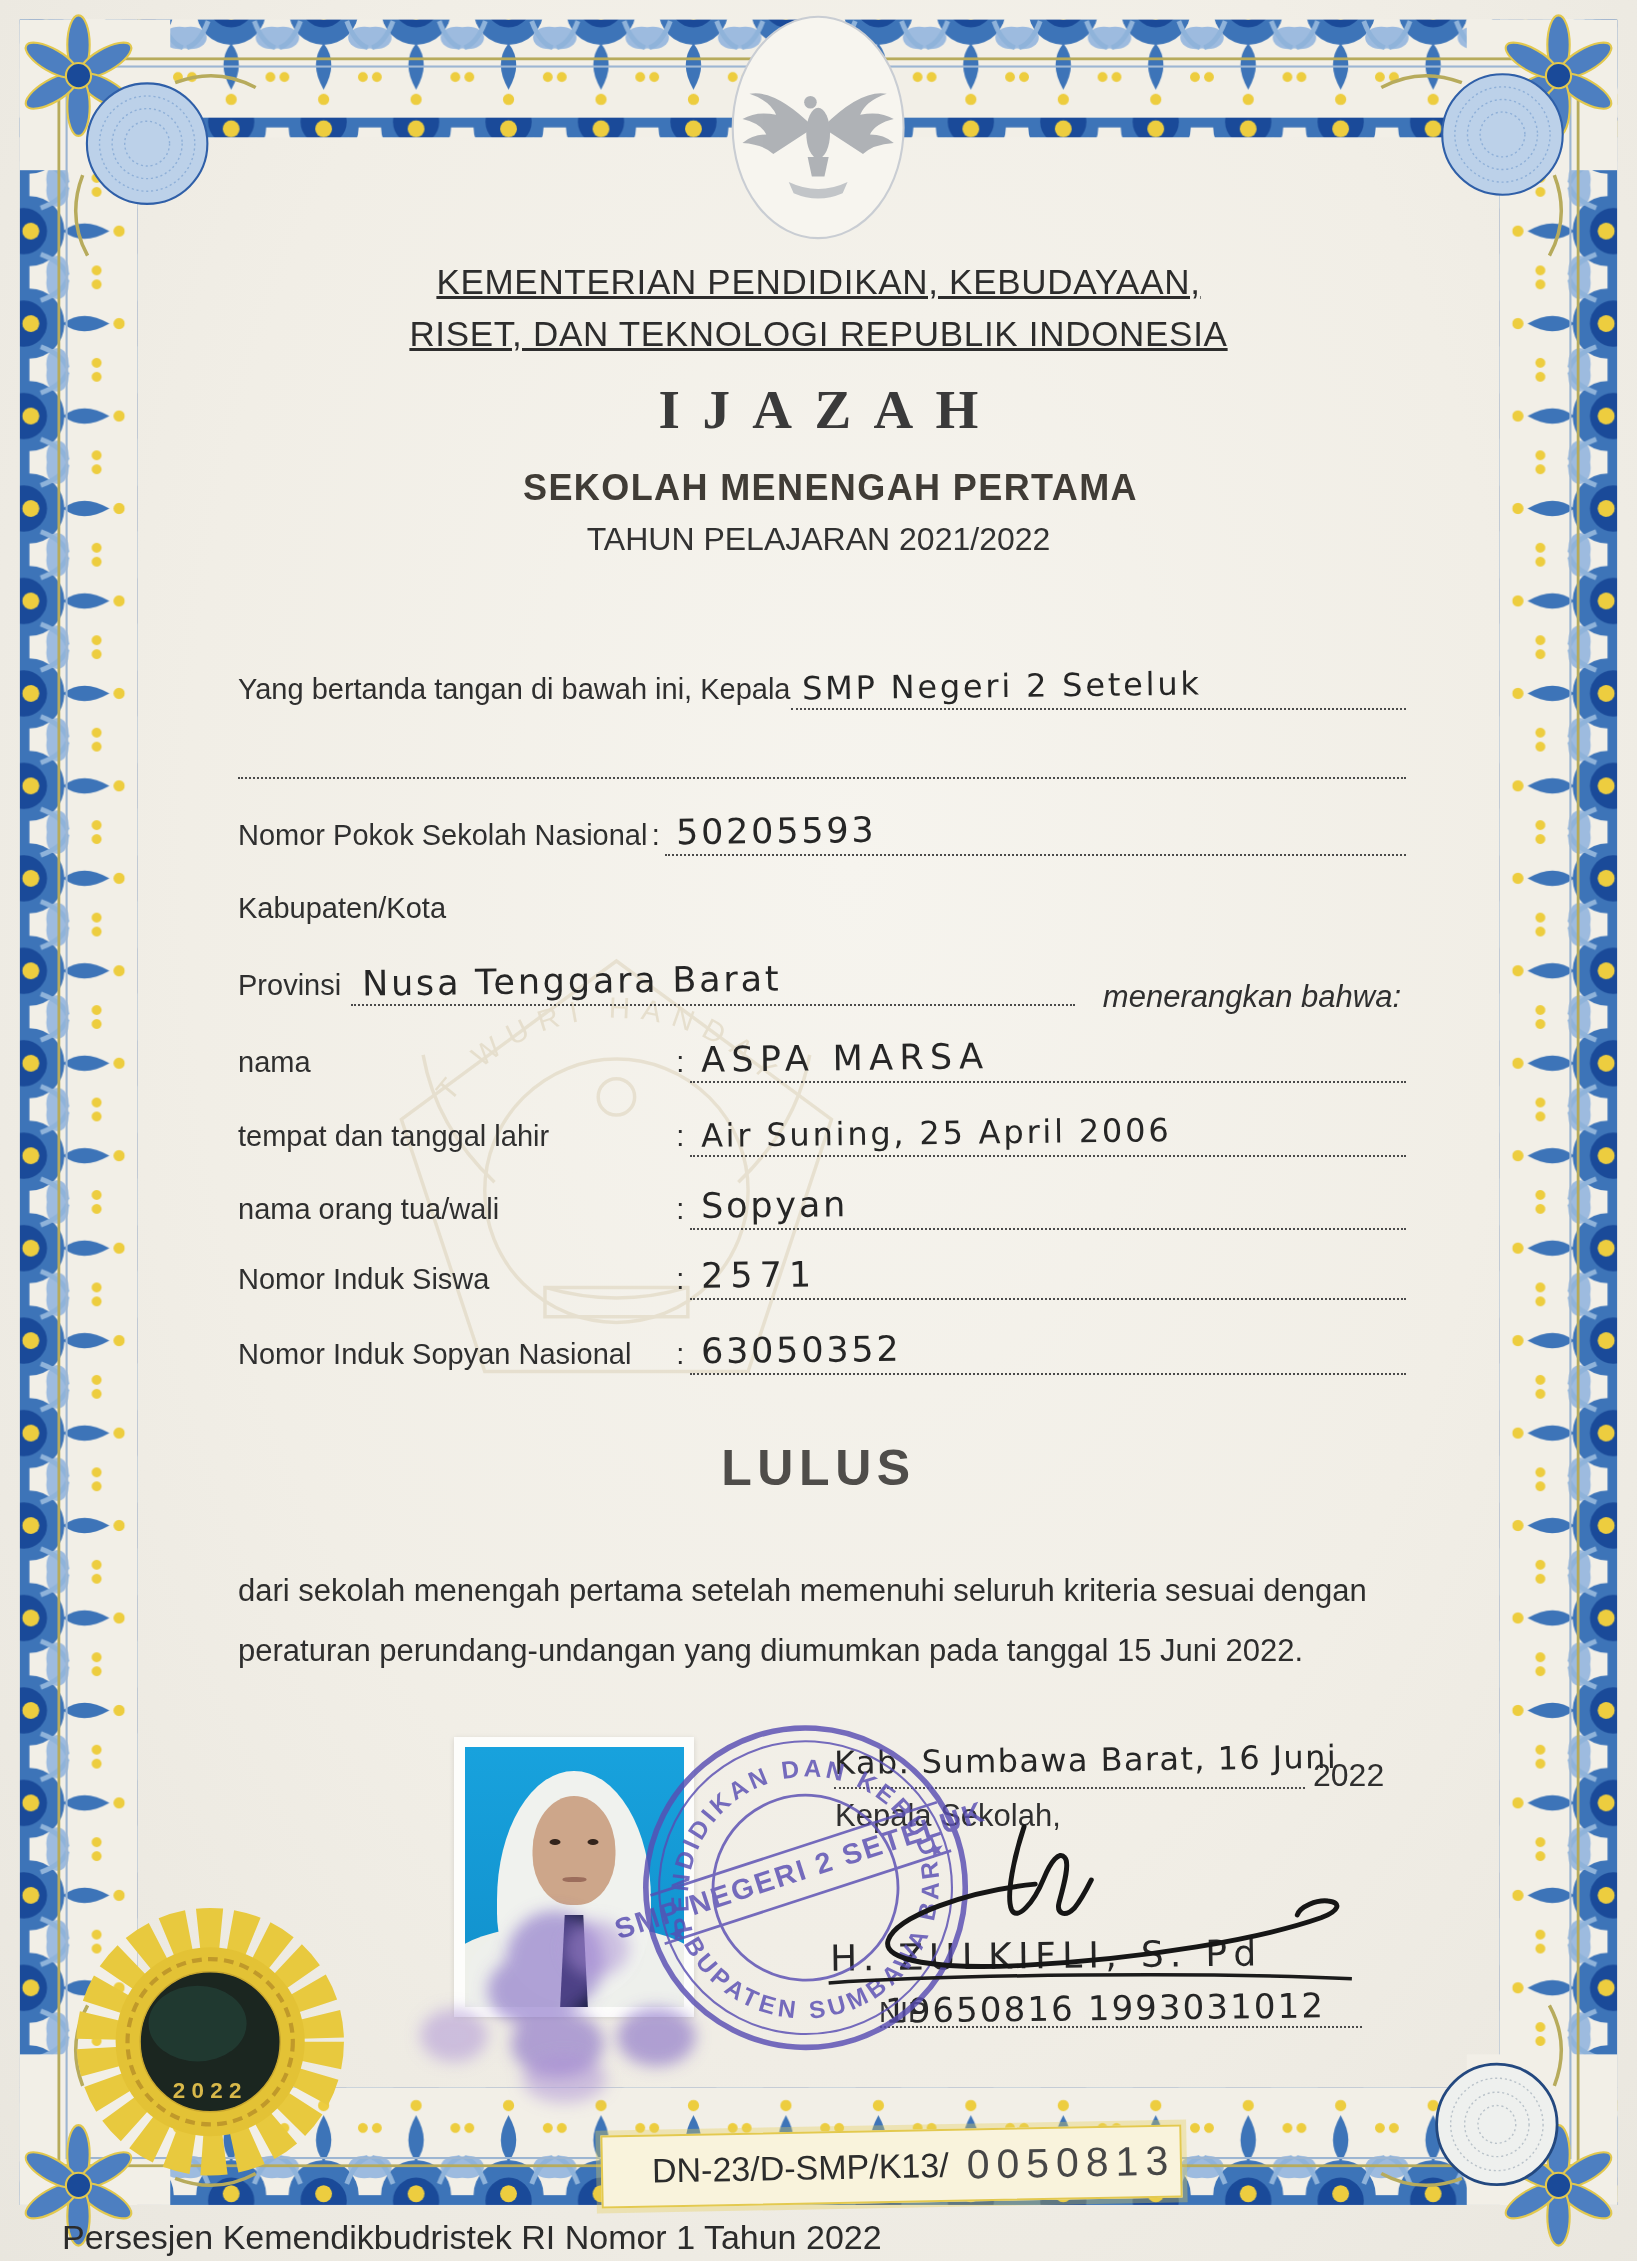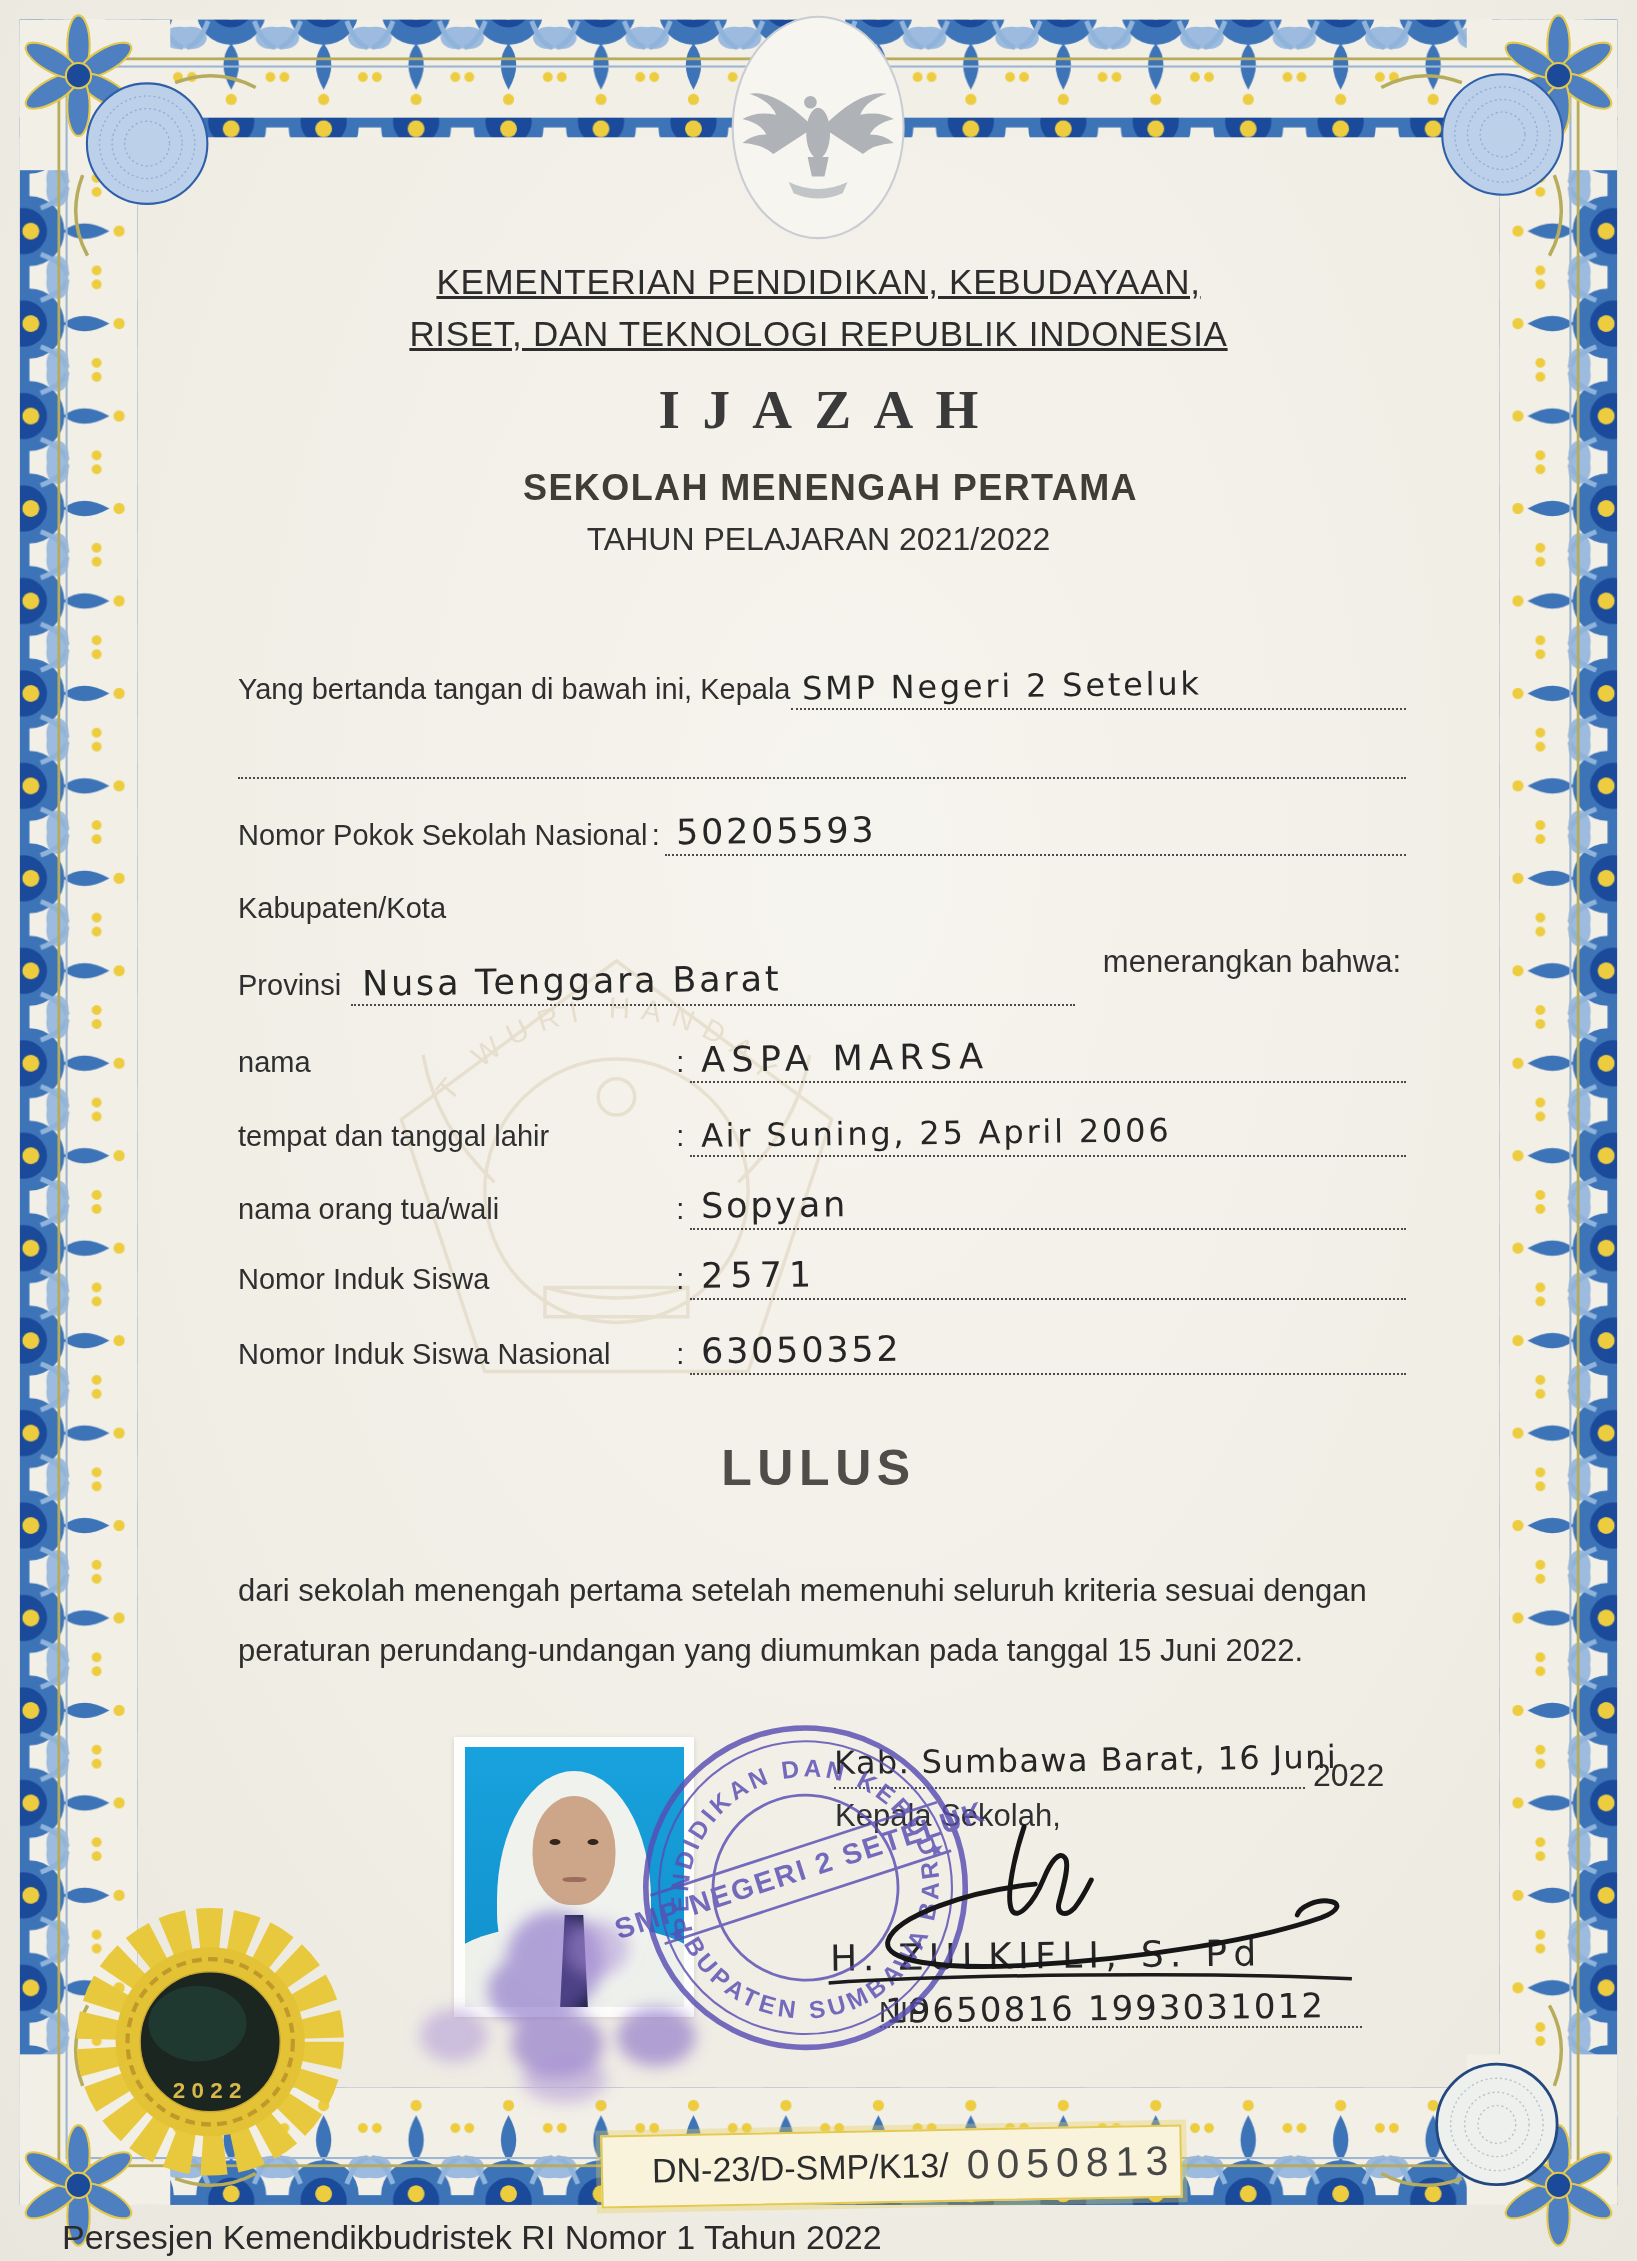--- a/index.html
+++ b/index.html
@@ -18,21 +18,21 @@
   .school-level{top:467px;font-size:36px;font-weight:bold;letter-spacing:1.4px;color:#403c36;padding-left:12px;}
   .acad-year{top:521px;font-size:32px;color:#323232;text-align:center;}
   .row{position:absolute;left:238px;width:1168px;height:45px;display:flex;align-items:flex-end;z-index:3;}
   .lbl{font-size:29px;line-height:1;color:#2f2f2f;padding-bottom:5.6px;white-space:nowrap;}
   .lblw .lbl{width:434px;}
   .colon{font-size:29px;line-height:1;padding:0 5.6px 5.6px 4.2px;}
   .fill{flex:1;border-bottom:2.8px dotted #4a4a4a;position:relative;height:100%;}
   .hand{font-family:"DejaVu Sans",sans-serif;font-size:35px;letter-spacing:2.8px;color:#262626;
     white-space:nowrap;transform:rotate(-0.7deg);}
   .fill .hand{position:absolute;left:11.2px;bottom:2.8px;}
-  .menerangkan{top:944px;right:236px;font-size:31px;color:#2f2f2f;}
+  .menerangkan{top:979px;right:236px;font-size:31px;color:#2f2f2f;font-style:italic;}
   .lulus{top:1439px;font-size:50px;font-weight:bold;letter-spacing:5.6px;color:#4f4d4a;}
   .closing{position:absolute;left:238px;top:1561px;width:1184px;font-size:31px;line-height:60px;
     color:#2e2e2e;z-index:3;white-space:nowrap;}
   .photo{position:absolute;left:454px;top:1737px;width:240px;height:280px;background:#fdfdfb;
     z-index:4;box-shadow:0 1.4px 5.6px rgba(0,0,0,.12);}
   .photo-inner{position:absolute;left:10.5px;top:9.8px;right:10.5px;bottom:9.8px;overflow:hidden;
     background:linear-gradient(180deg,#18a2dd 0%,#118fcb 100%);}
   .shirt{position:absolute;left:-21px;right:-21px;bottom:-7px;height:91px;background:#eef0ea;
     border-radius:60% 60% 0 0;}
   .hijab{position:absolute;left:50%;top:24px;transform:translateX(-50%);width:154px;height:231px;
@@ -257,21 +257,21 @@
     </span>
   </div>
   <div class="row lblw" style="top:1255px">
     <span class="lbl">Nomor Induk Siswa</span>
     <span class="colon">:</span>
     <span class="fill">
       <span class="hand" style="letter-spacing:7px">2571</span>
     </span>
   </div>
   <div class="row lblw" style="top:1330px">
-    <span class="lbl">Nomor Induk Siswa Nasional</span>
+    <span class="lbl">Nomor Induk Sopyan Nasional</span>
     <span class="colon">:</span>
     <span class="fill">
       <span class="hand">63050352</span>
     </span>
   </div>
 
   <div class="t center lulus">LULUS</div>
   <div class="closing">
     <div>dari sekolah menengah pertama setelah memenuhi seluruh kriteria sesuai dengan</div>
     <div>peraturan perundang-undangan yang diumumkan pada tanggal 15 Juni 2022.</div>

